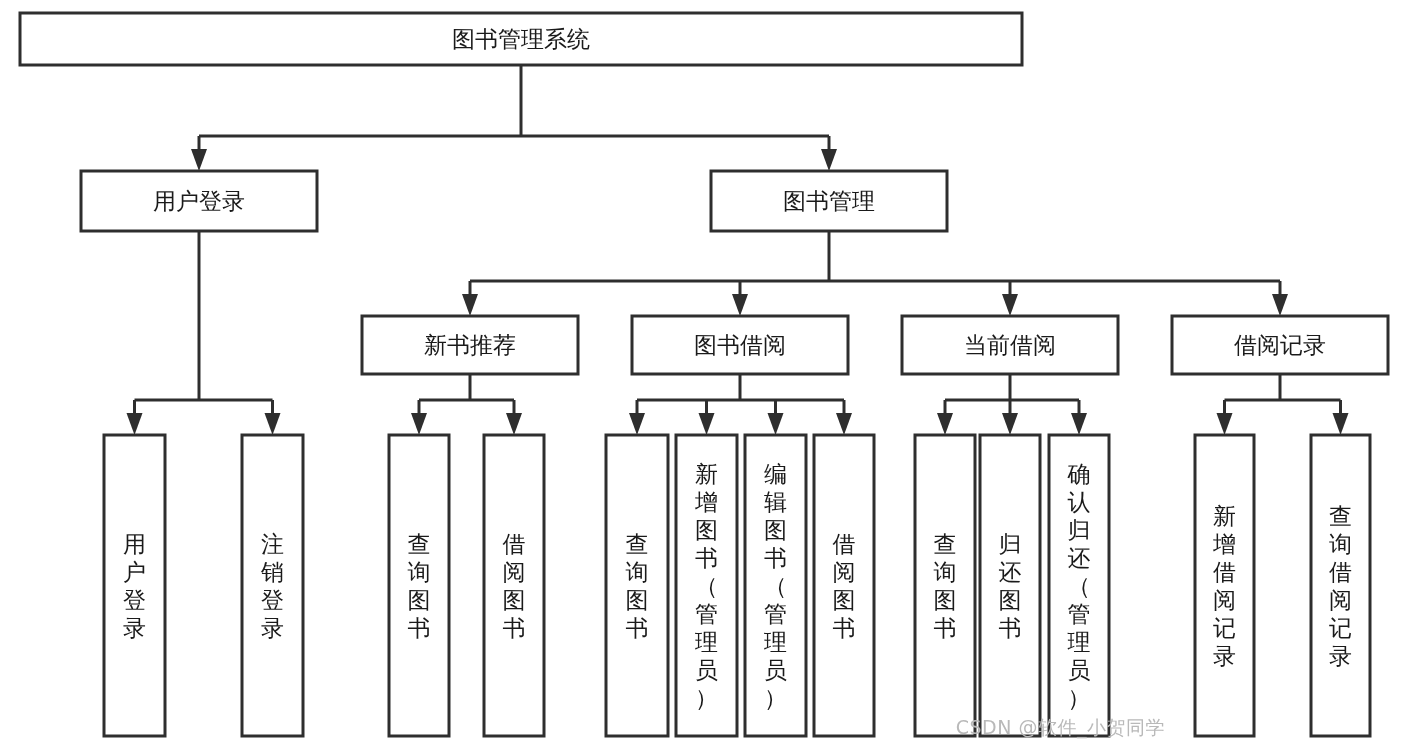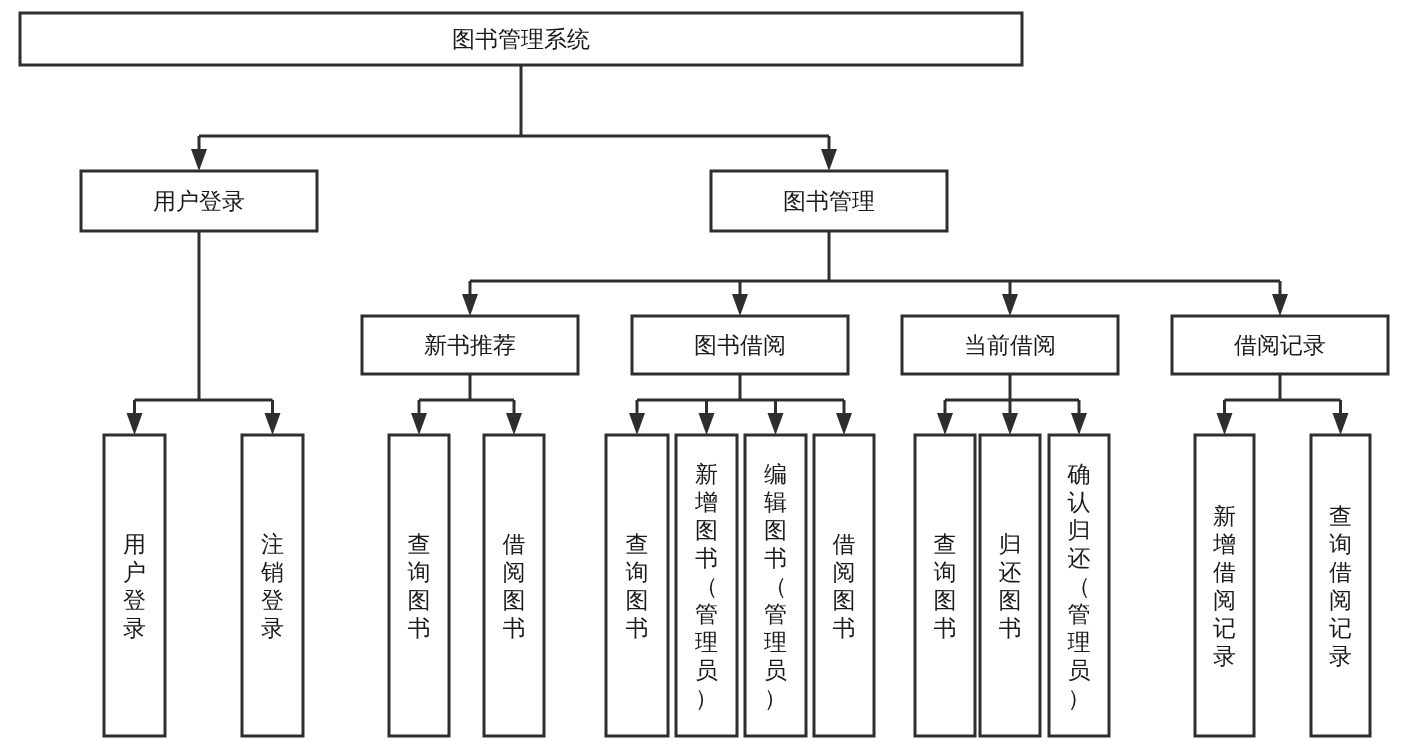--- a/index.html
+++ b/index.html
@@ -205,14 +205,15 @@
           <rect x="1195" y="435" width="59" height="301" class="node-rect"></rect>
           <text x="1224.5" y="523.5" class="node-label-v"><tspan x="1224.5" dy="0">新</tspan><tspan x="1224.5" dy="28">增</tspan><tspan x="1224.5" dy="28">借</tspan><tspan x="1224.5" dy="28">阅</tspan><tspan x="1224.5" dy="28">记</tspan><tspan x="1224.5" dy="28">录</tspan></text>
         </g>
         <g>
           <rect x="1311" y="435" width="59" height="301" class="node-rect"></rect>
           <text x="1340.5" y="523.5" class="node-label-v"><tspan x="1340.5" dy="0">查</tspan><tspan x="1340.5" dy="28">询</tspan><tspan x="1340.5" dy="28">借</tspan><tspan x="1340.5" dy="28">阅</tspan><tspan x="1340.5" dy="28">记</tspan><tspan x="1340.5" dy="28">录</tspan></text>
         </g>
       </g>
   </svg>
 
+  <div class="watermark-text">CSDN @软件_小贺同学</div>
 
 </div>
 
 </body></html>

